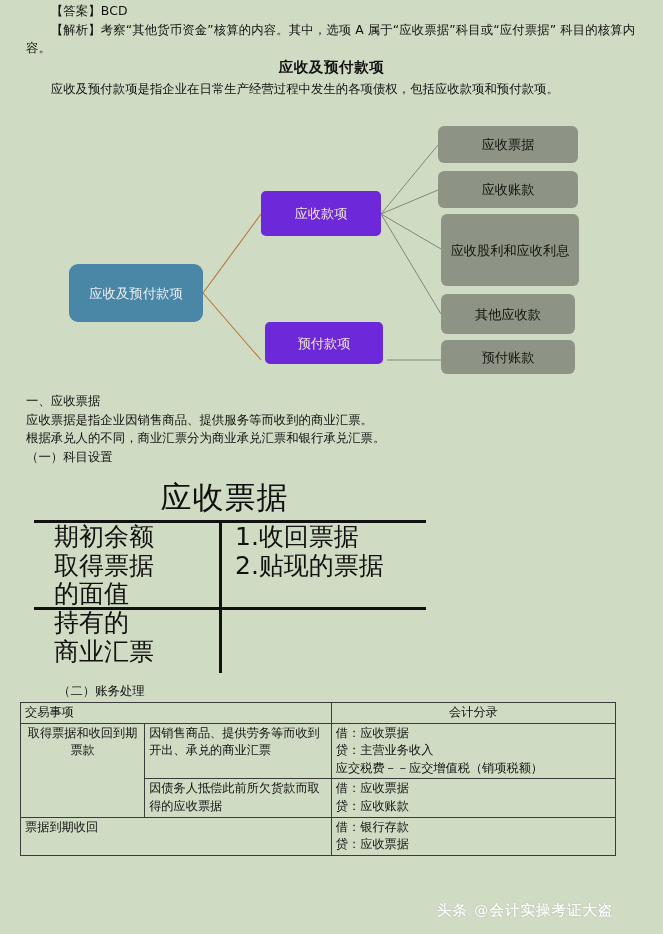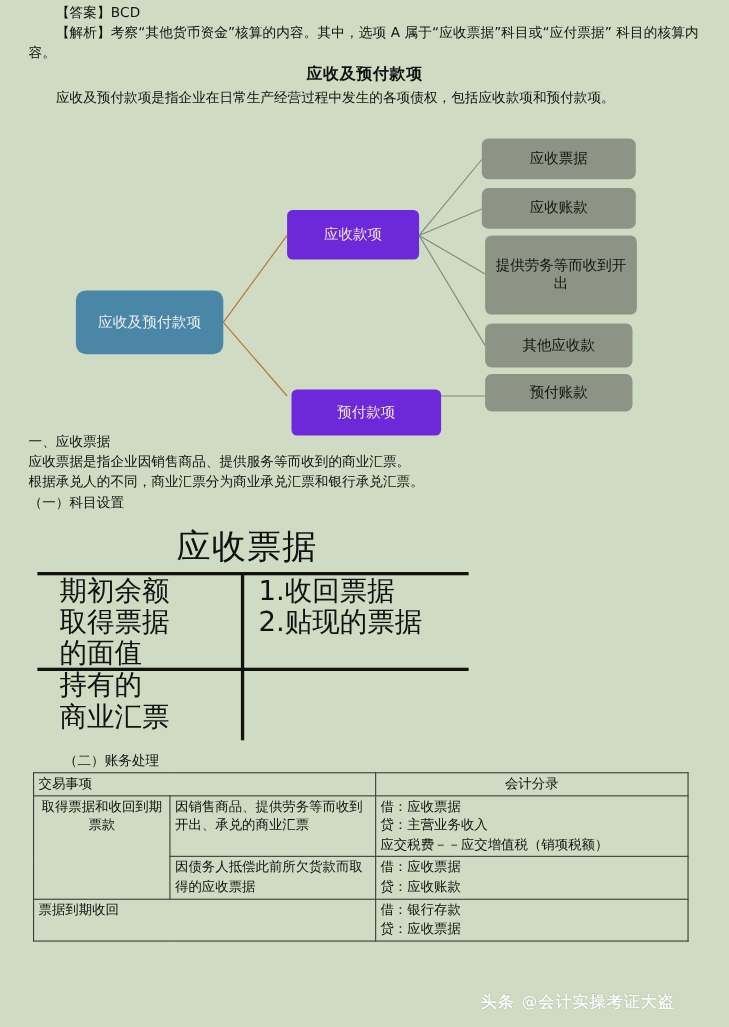--- a/index.html
+++ b/index.html
@@ -167,21 +167,21 @@
     position: absolute;
     left: 58px;
     top: 682px;
     font-size: 12.4px;
     line-height: 18px;
   }
 
   
   #acct-table {
     position: absolute;
-    left: 30px;
+    left: 20px;
     top: 702px;
     width: 596px;
     border-collapse: collapse;
     font-size: 12.2px;
     line-height: 17.6px;
   }
   #acct-table td, #acct-table th {
     border: 1px solid #3b3b3b;
     padding: 1px 4px;
     vertical-align: top;
@@ -238,34 +238,34 @@
     </svg>
 
     <div class="node root" style="left:69px; top:146px; width:134px; height:58px;">
       <span>应收及预付款项</span>
     </div>
 
     <div class="node mid" style="left:261px; top:73px; width:120px; height:45px;">
       <span>应收款项</span>
     </div>
 
-    <div class="node mid" style="left:265px; top:236px; width:136px; height:42px;">
+    <div class="node mid" style="left:265px; top:204px; width:118px; height:42px;">
       <span>预付款项</span>
     </div>
 
     <div class="node leaf" style="left:438px; top:8px; width:140px; height:37px;">
       <span>应收票据</span>
     </div>
 
     <div class="node leaf" style="left:438px; top:53px; width:140px; height:37px;">
       <span>应收账款</span>
     </div>
 
     <div class="node leaf" style="left:441px; top:96px; width:138px; height:72px;">
-      <span>提供劳务等而收到开出</span>
+      <span>应收股利和应收利息</span>
     </div>
 
     <div class="node leaf" style="left:441px; top:176px; width:134px; height:40px;">
       <span>其他应收款</span>
     </div>
 
     <div class="node leaf" style="left:441px; top:222px; width:134px; height:34px;">
       <span>预付账款</span>
     </div>
   </div>

